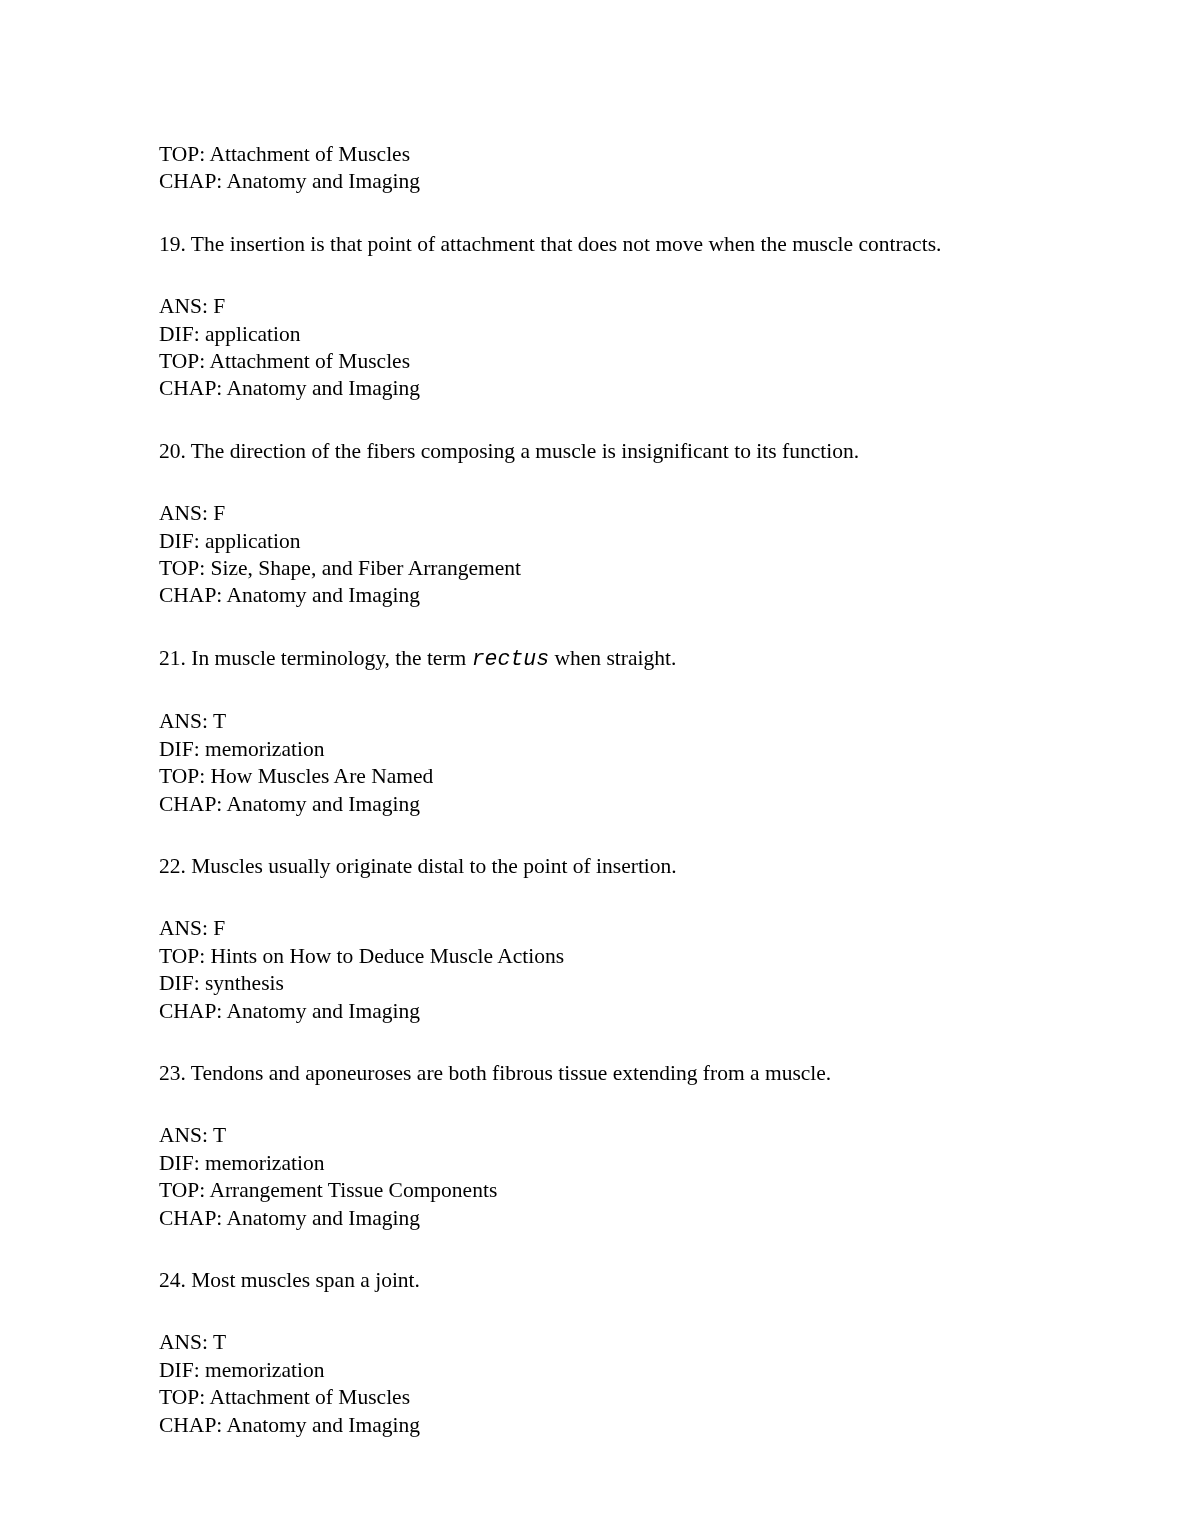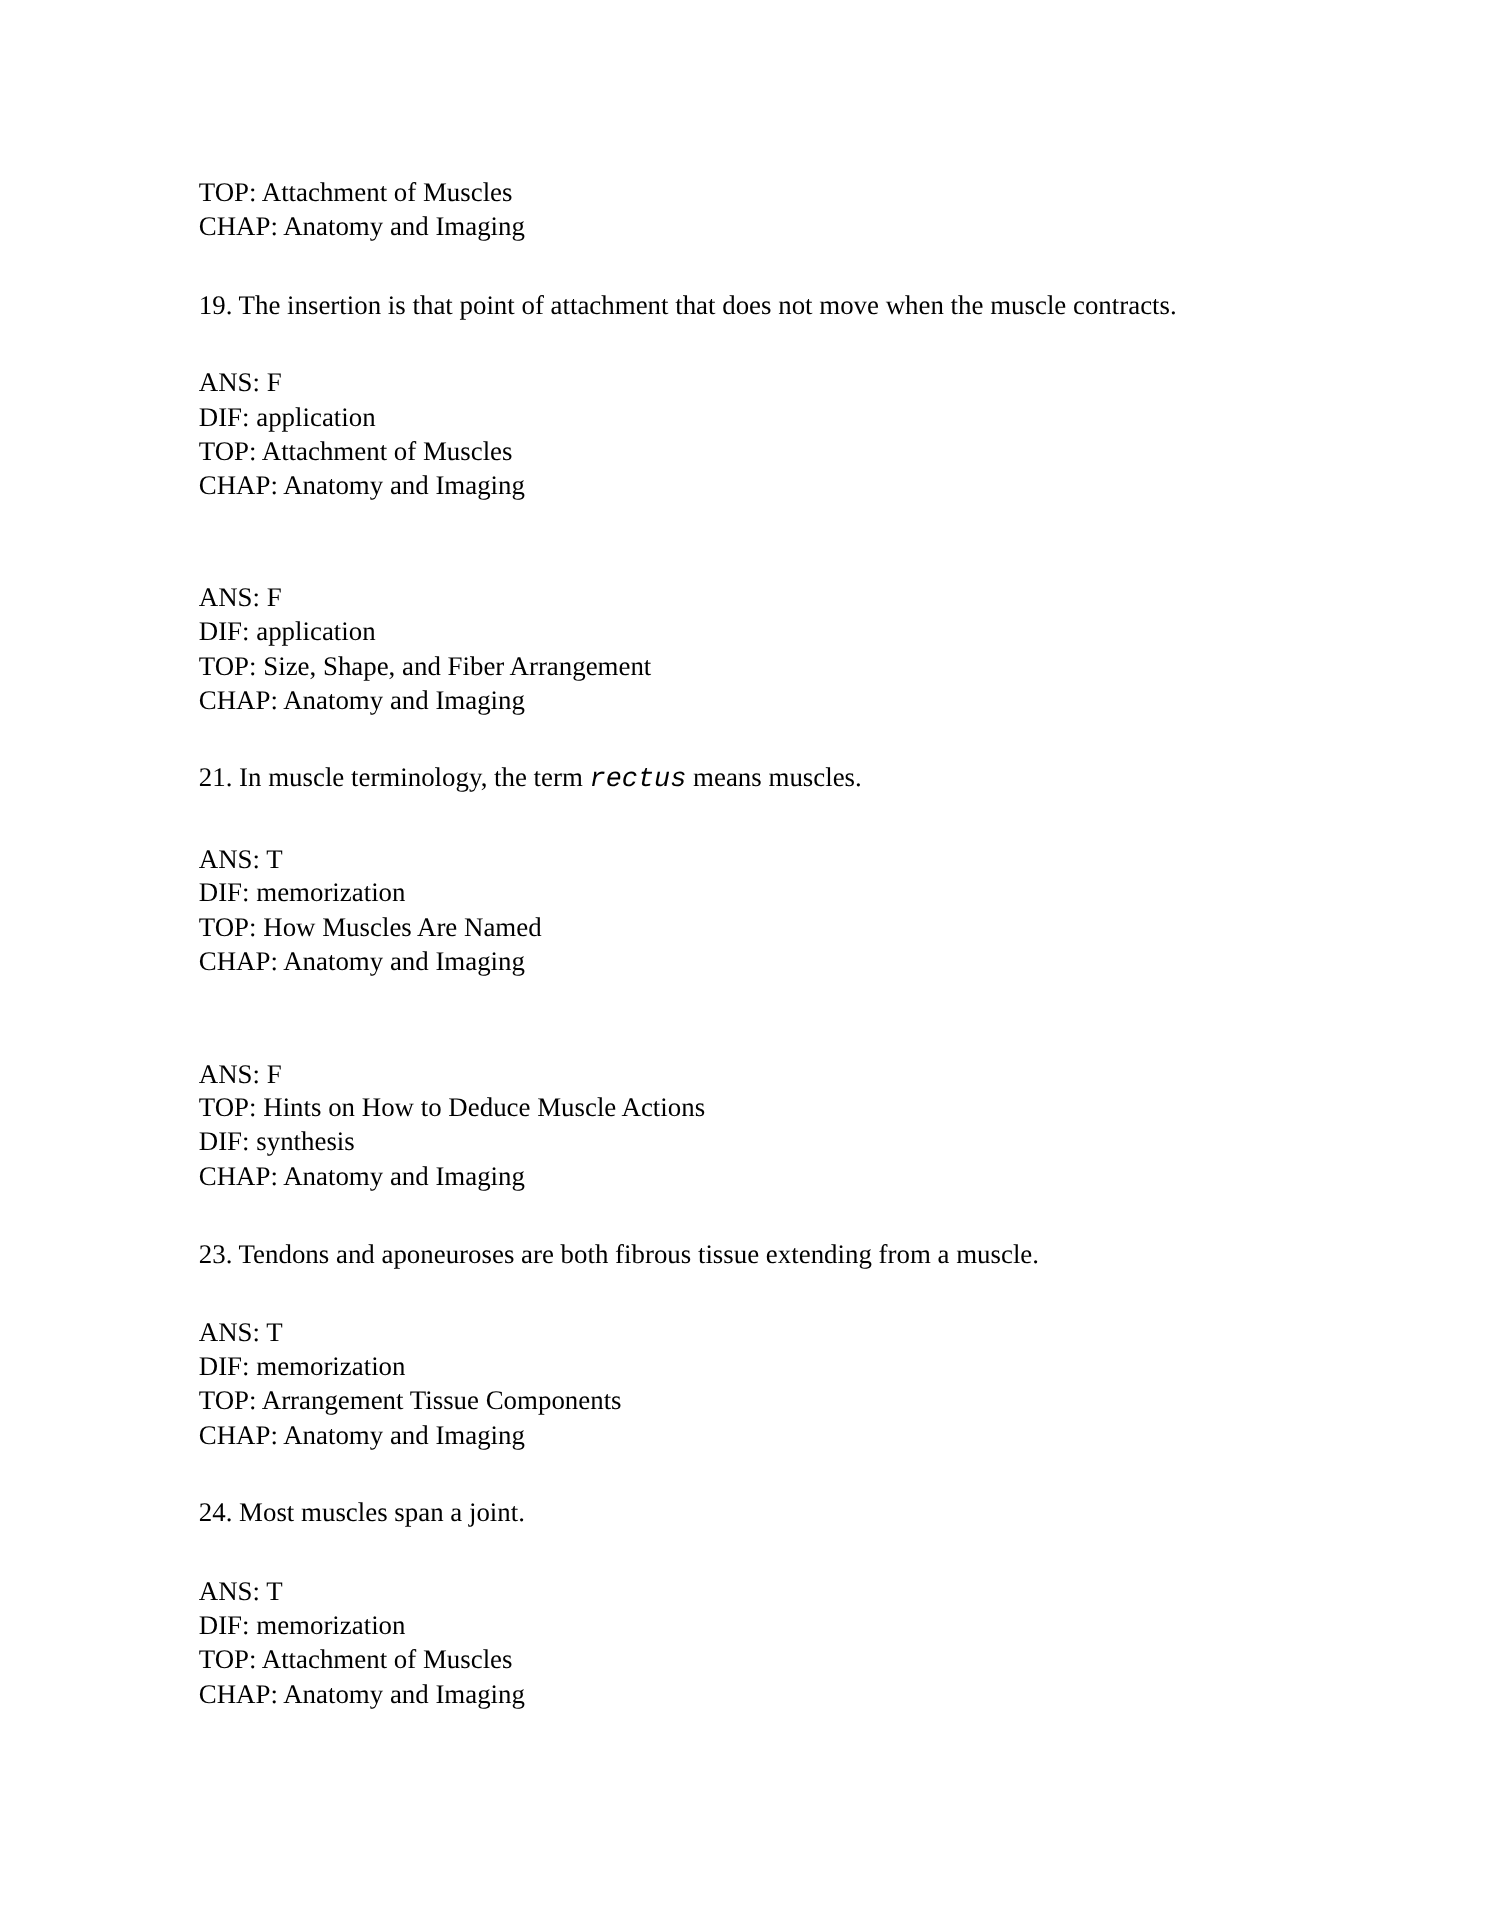--- a/index.html
+++ b/index.html
@@ -53,39 +53,45 @@
         <div class="line">19. The insertion is that point of attachment that does not move when the muscle contracts.</div>
       </div>
       <div class="gap"></div>
       <div class="block">
         <div class="line">ANS: F</div>
         <div class="line">DIF: application</div>
         <div class="line">TOP: Attachment of Muscles</div>
         <div class="line">CHAP: Anatomy and Imaging</div>
       </div>
       <div class="gap"></div>
+      <div class="block">
+        <div class="line">20. The direction of the fibers composing a muscle is insignificant to its function.</div>
+      </div>
       <div class="gap"></div>
       <div class="block">
         <div class="line">ANS: F</div>
         <div class="line">DIF: application</div>
         <div class="line">TOP: Size, Shape, and Fiber Arrangement</div>
         <div class="line">CHAP: Anatomy and Imaging</div>
       </div>
       <div class="gap"></div>
       <div class="block">
-        <div class="line"><span>21. In muscle terminology, the term </span><span class="ital">rectus</span><span> means muscles.</span></div>
+        <div class="line"><span>21. In muscle terminology, the term </span><span class="ital">rectus</span><span> when straight.</span></div>
       </div>
       <div class="gap"></div>
       <div class="block">
         <div class="line">ANS: T</div>
         <div class="line">DIF: memorization</div>
         <div class="line">TOP: How Muscles Are Named</div>
         <div class="line">CHAP: Anatomy and Imaging</div>
       </div>
       <div class="gap"></div>
+      <div class="block">
+        <div class="line">22. Muscles usually originate distal to the point of insertion.</div>
+      </div>
       <div class="gap"></div>
       <div class="block">
         <div class="line">ANS: F</div>
         <div class="line">TOP: Hints on How to Deduce Muscle Actions</div>
         <div class="line">DIF: synthesis</div>
         <div class="line">CHAP: Anatomy and Imaging</div>
       </div>
       <div class="gap"></div>
       <div class="block">
         <div class="line">23. Tendons and aponeuroses are both fibrous tissue extending from a muscle.</div>

